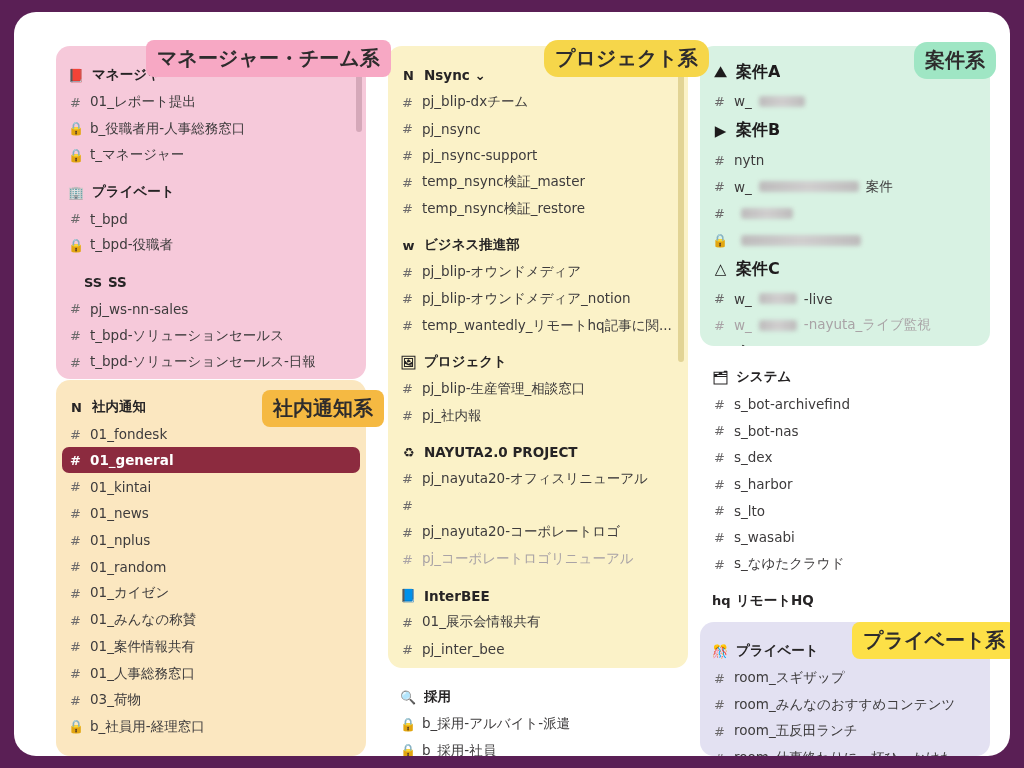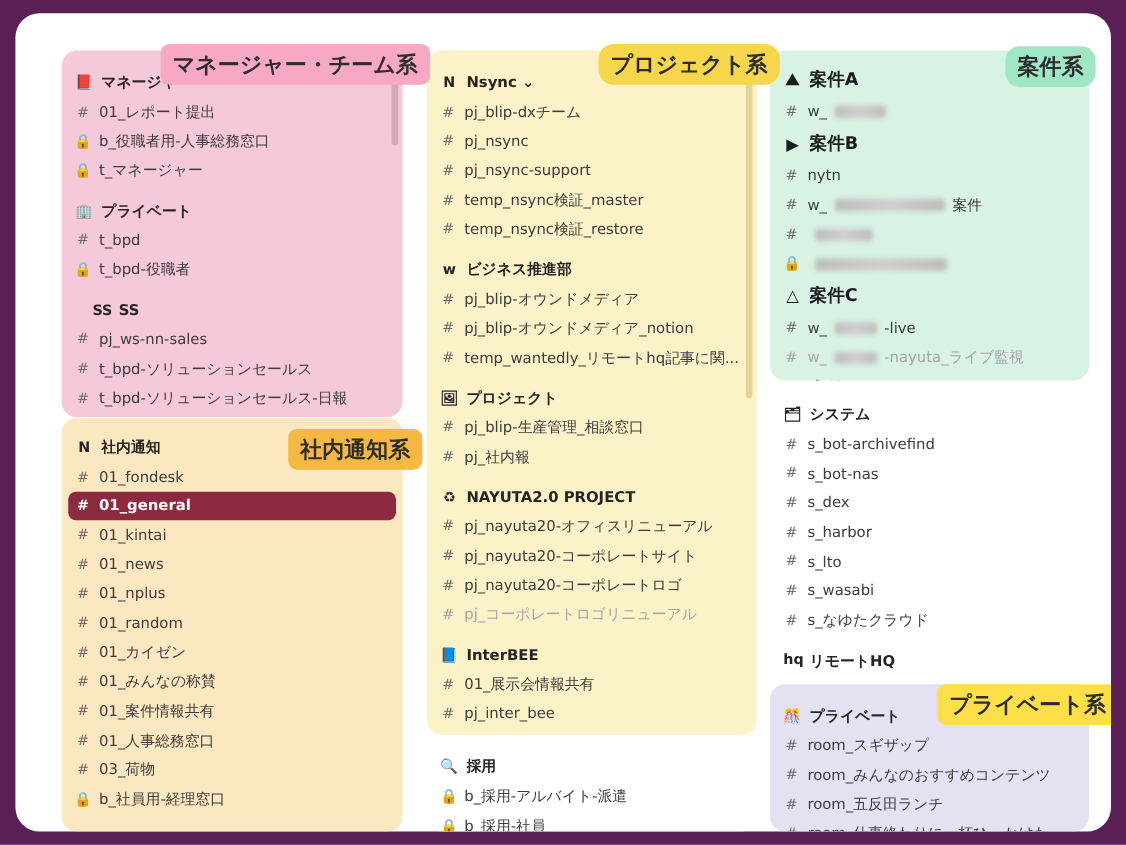--- a/index.html
+++ b/index.html
@@ -247,21 +247,20 @@
           <div class="row sect" style="margin-top: 10px;">
             <span class="emj">♻</span>
             <span class="tx">NAYUTA2.0 PROJECT</span>
           </div>
           <div class="row">
             <span class="ico">#</span>
             <span class="tx">pj_nayuta20-オフィスリニューアル</span>
           </div>
           <div class="row">
             <span class="ico">#</span>
-            <span class="tx">pj_nayuta20-コーポレートサイト</span>
           </div>
           <div class="row">
             <span class="ico">#</span>
             <span class="tx">pj_nayuta20-コーポレートロゴ</span>
           </div>
           <div class="row dim">
             <span class="ico">#</span>
             <span class="tx">pj_コーポレートロゴリニューアル</span>
           </div>
           <div class="row sect" style="margin-top: 10px;">

